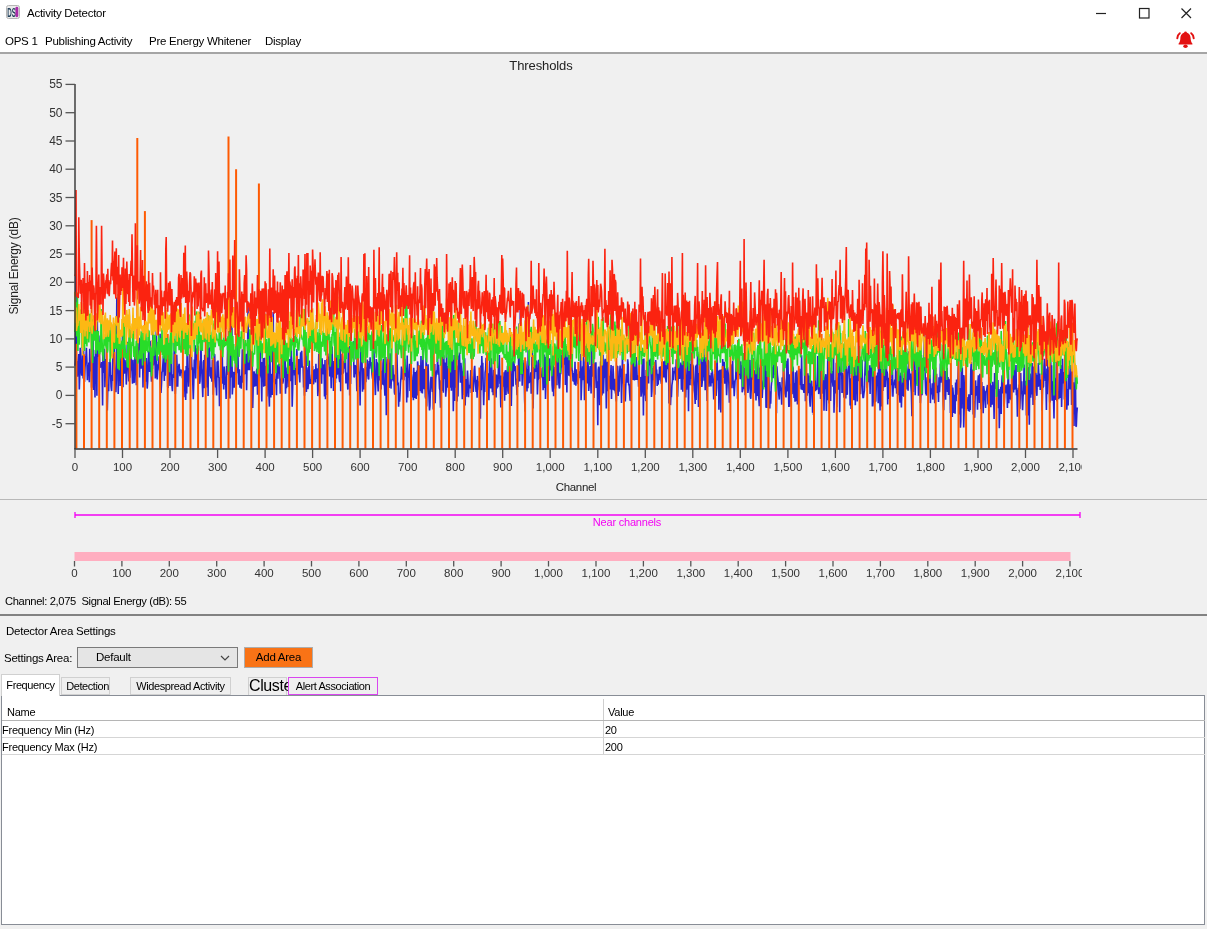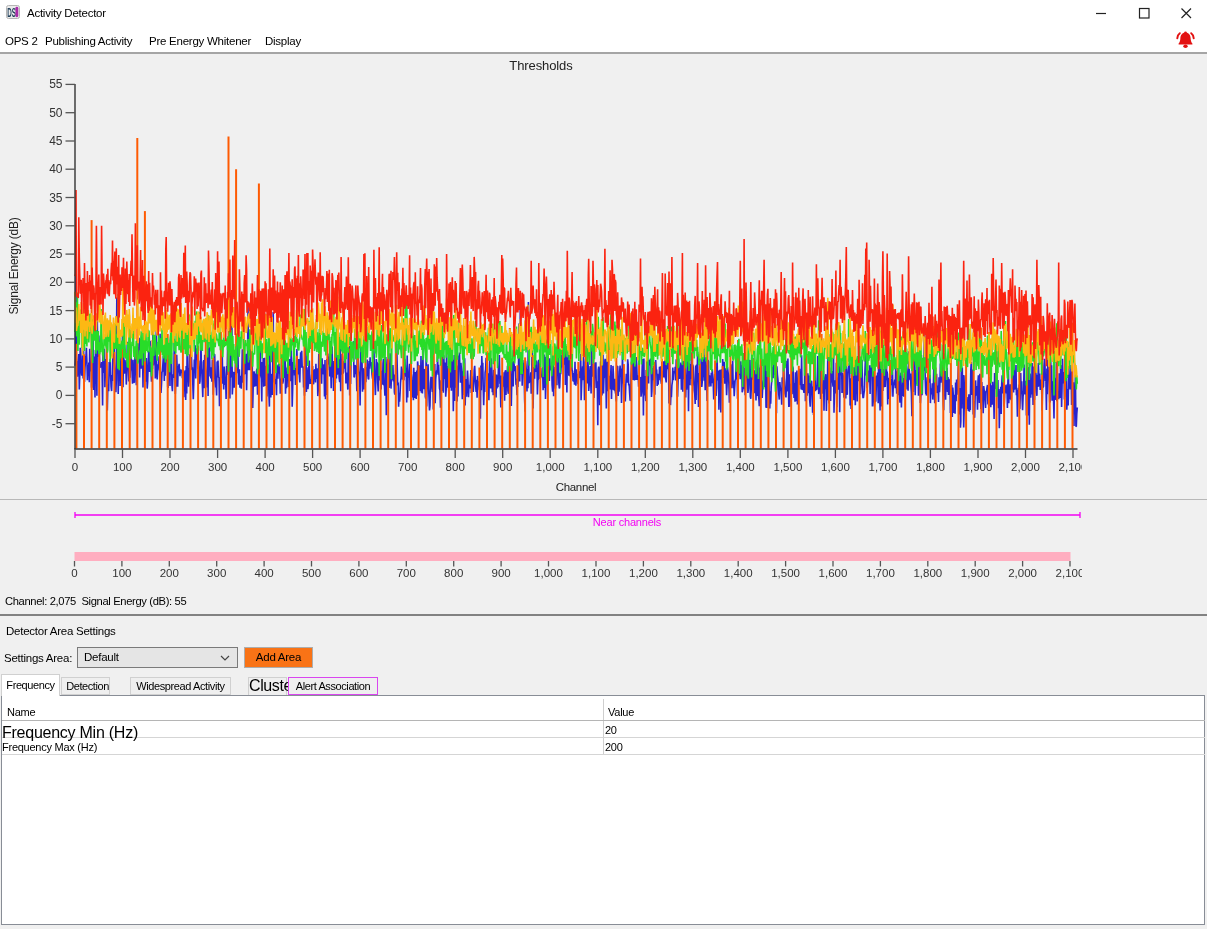--- a/index.html
+++ b/index.html
@@ -16,21 +16,21 @@
       <text x="0" y="12" font-size="12.5" font-family="Liberation Sans, sans-serif" font-weight="bold" fill="#24425c">DS</text>
     </g>
  <rect x="9.4" y="1.8" width="2.9" height="10.4" rx="1.4" fill="#a92ba8"></rect>
 </svg>
 <div class="abs ui" style="left:27px;top:7px;font-size:11.5px">Activity Detector</div>
 <svg class="abs" style="left:1090px;top:4px" width="110" height="20" viewBox="0 0 110 20">
  <line x1="6" y1="9.5" x2="16" y2="9.5" stroke="#222" stroke-width="1.2"></line>
  <rect x="49.5" y="4.5" width="9.5" height="9.5" fill="none" stroke="#222" stroke-width="1.2"></rect>
  <path d="M91.5 4.5 L101 14 M101 4.5 L91.5 14" stroke="#222" stroke-width="1.2" fill="none"></path>
 </svg>
-<div class="abs ui" style="left:5px;top:34.5px">OPS 2</div>
+<div class="abs ui" style="left:5px;top:34.5px">OPS 1</div>
 <div class="abs ui" style="left:45px;top:34.5px">Publishing Activity</div>
 <div class="abs ui" style="left:149px;top:34.5px">Pre Energy</div>
 <div class="abs ui" style="left:207px;top:34.5px">Whitener</div>
 <div class="abs ui" style="left:265px;top:34.5px">Display</div>
 <svg class="abs" style="left:1176px;top:31px" width="19" height="18" viewBox="0 0 19 18">
  <circle cx="9.5" cy="1.9" r="1.3" fill="#e31212"></circle>
  <path d="M9.5 1.6 C12.7 1.6 14.5 4.1 14.6 7.1 C14.7 10.1 15.5 11.6 16.4 12.6 L16.4 13.6 L2.6 13.6 L2.6 12.6 C3.5 11.6 4.3 10.1 4.4 7.1 C4.5 4.1 6.3 1.6 9.5 1.6 Z" fill="#e31212"></path>
  <ellipse cx="9.5" cy="15.3" rx="2.2" ry="1.7" fill="#e31212"></ellipse>
  <path d="M3.8 2.2 C2.4 3.2 1.4 5.0 1.3 7.3" fill="none" stroke="#e31212" stroke-width="2" stroke-linecap="round"></path>
  <path d="M15.2 2.2 C16.6 3.2 17.6 5.0 17.7 7.3" fill="none" stroke="#e31212" stroke-width="2" stroke-linecap="round"></path>
@@ -307,34 +307,34 @@
       <line x1="1022.6" y1="61" x2="1022.6" y2="66.5" stroke="#555" stroke-width="1.3"></line>
       <text x="1022.6" y="77" text-anchor="middle" font-size="11.5" fill="#333">2,000</text>
       <line x1="1070.0" y1="61" x2="1070.0" y2="66.5" stroke="#555" stroke-width="1.3"></line>
       <text x="1070.0" y="77" text-anchor="middle" font-size="11.5" fill="#333">2,100</text>
 </g>
 </svg>
 <div class="abs ui" style="left:5px;top:595px;font-size:11.2px;letter-spacing:-0.35px">Channel: 2,075&nbsp; Signal Energy (dB): 55</div>
 <div class="abs" style="left:0;top:613.5px;width:1207px;height:2px;background:#828282"></div>
 <div class="abs ui" style="left:6px;top:625px">Detector Area Settings</div>
 <div class="abs ui" style="left:4px;top:652px">Settings Area:</div>
-<div class="abs ui" style="left:77px;top:647px;width:161px;height:21px;background:#e5e5e5;border:1px solid #7a7a7a;line-height:19px;padding-left:6px">Default
+<div class="abs ui" style="left:77px;top:647px;width:161px;height:21px;background:#e5e5e5;border:1px solid #7a7a7a;line-height:19px;padding-left:18px">Default
   <svg style="position:absolute;right:7px;top:7px" width="10" height="7" viewBox="0 0 10 7">
       <path d="M1 1 L5 5 L9 1" fill="none" stroke="#444" stroke-width="1.2"></path>
     </svg>
 </div>
 <div class="abs ui" style="left:244px;top:647px;width:69px;height:21px;background:#f97316;border:1px solid #adadad;line-height:19px;text-align:center">Add Area</div>
 <div class="abs ui tab" style="left:1px;top:674px;width:59px;height:22px;background:#fff;border:1px solid #d0d0d0;border-bottom:none;text-align:center;line-height:21px;z-index:3;font-size:11px;letter-spacing:-0.4px">Frequency</div>
 <div class="abs ui tab" style="left:61px;top:677px;width:49px;height:18px;background:#efefef;border:1px solid #d0d0d0;text-align:right;line-height:16px;font-size:11px;letter-spacing:-0.4px">Detection</div>
 <div class="abs ui tab" style="left:111px;top:710px;width:34px;height:18px;background:#efefef;border:1px solid #8b5cf6;text-align:right;line-height:16px;font-size:11px;letter-spacing:-0.4px">Alert</div>
 <div class="abs ui tab" style="left:130px;top:677px;width:101px;height:18px;background:#efefef;border:1px solid #d0d0d0;text-align:center;line-height:16px;font-size:11px;letter-spacing:-0.4px">Widespread Activity</div>
 <div class="abs ui tab" style="left:248px;top:677px;width:39px;height:22px;background:#efefef;border:1px solid #d0d0d0;text-align:left;line-height:16px;font-size:16px;letter-spacing:-0.4px">Cluster</div>
 <div class="abs ui tab" style="left:288px;top:677px;width:90px;height:18px;background:#efefef;border:1px solid #d946ef;text-align:center;line-height:16px;font-size:11px;letter-spacing:-0.4px">Alert Association</div>
 <div class="abs" style="left:1px;top:695px;width:1204px;height:230px;background:#fff;border:1px solid #888d96"></div>
 <div class="abs" style="left:603px;top:699px;width:1px;height:56px;background:#cfcfcf"></div>
 <div class="abs" style="left:2px;top:720px;width:1203px;height:1px;background:#b5b5b5"></div>
 <div class="abs" style="left:2px;top:737px;width:1203px;height:1px;background:#d5d5d5"></div>
 <div class="abs" style="left:2px;top:754px;width:1203px;height:1px;background:#d5d5d5"></div>
 <div class="abs ui" style="left:7px;top:706px;font-size:11px">Name</div>
 <div class="abs ui" style="left:608px;top:706px;font-size:11px">Value</div>
-<div class="abs ui" style="left:2px;top:723.5px;font-size:16px">Frequency Min (Hz)</div>
+<div class="abs ui" style="left:2px;top:723.5px;font-size:11px">Frequency Min (Hz)</div>
 <div class="abs ui" style="left:605px;top:723.5px;font-size:11px">20</div>
 <div class="abs ui" style="left:2px;top:740.5px;font-size:11px">Frequency Max (Hz)</div>
 <div class="abs ui" style="left:605px;top:740.5px;font-size:11px">200</div>
 </body></html>

